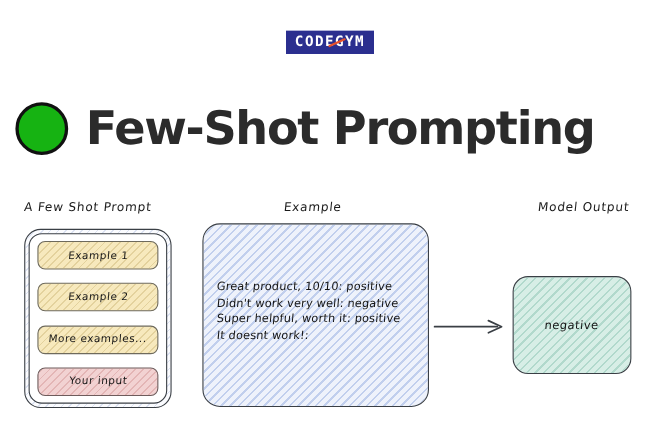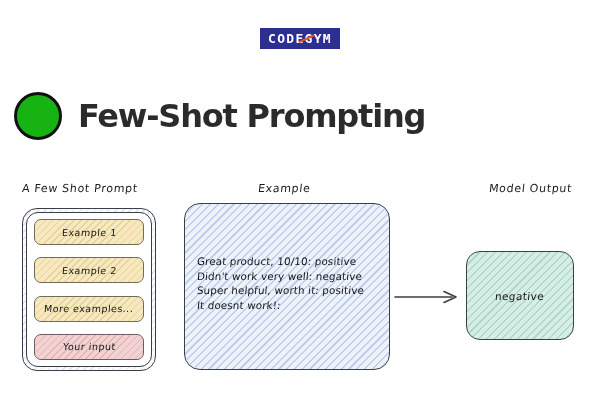--- a/index.html
+++ b/index.html
@@ -65,21 +65,21 @@
     height: 48px;
     border-radius: 50%;
     background: #16b312;
     border: 3px solid #111111;
     box-sizing: border-box;
     flex: 0 0 auto;
   }
   .title-text {
     font-family: "DejaVu Sans", sans-serif;
     font-weight: bold;
-    font-size: 32px;
+    font-size: 42px;
     color: #2b2b2b;
     letter-spacing: -1.2px;
     white-space: nowrap;
   }
 
   
   .caption {
     position: absolute;
     font-family: "DejaVu Sans", sans-serif;
     font-size: 11px;

